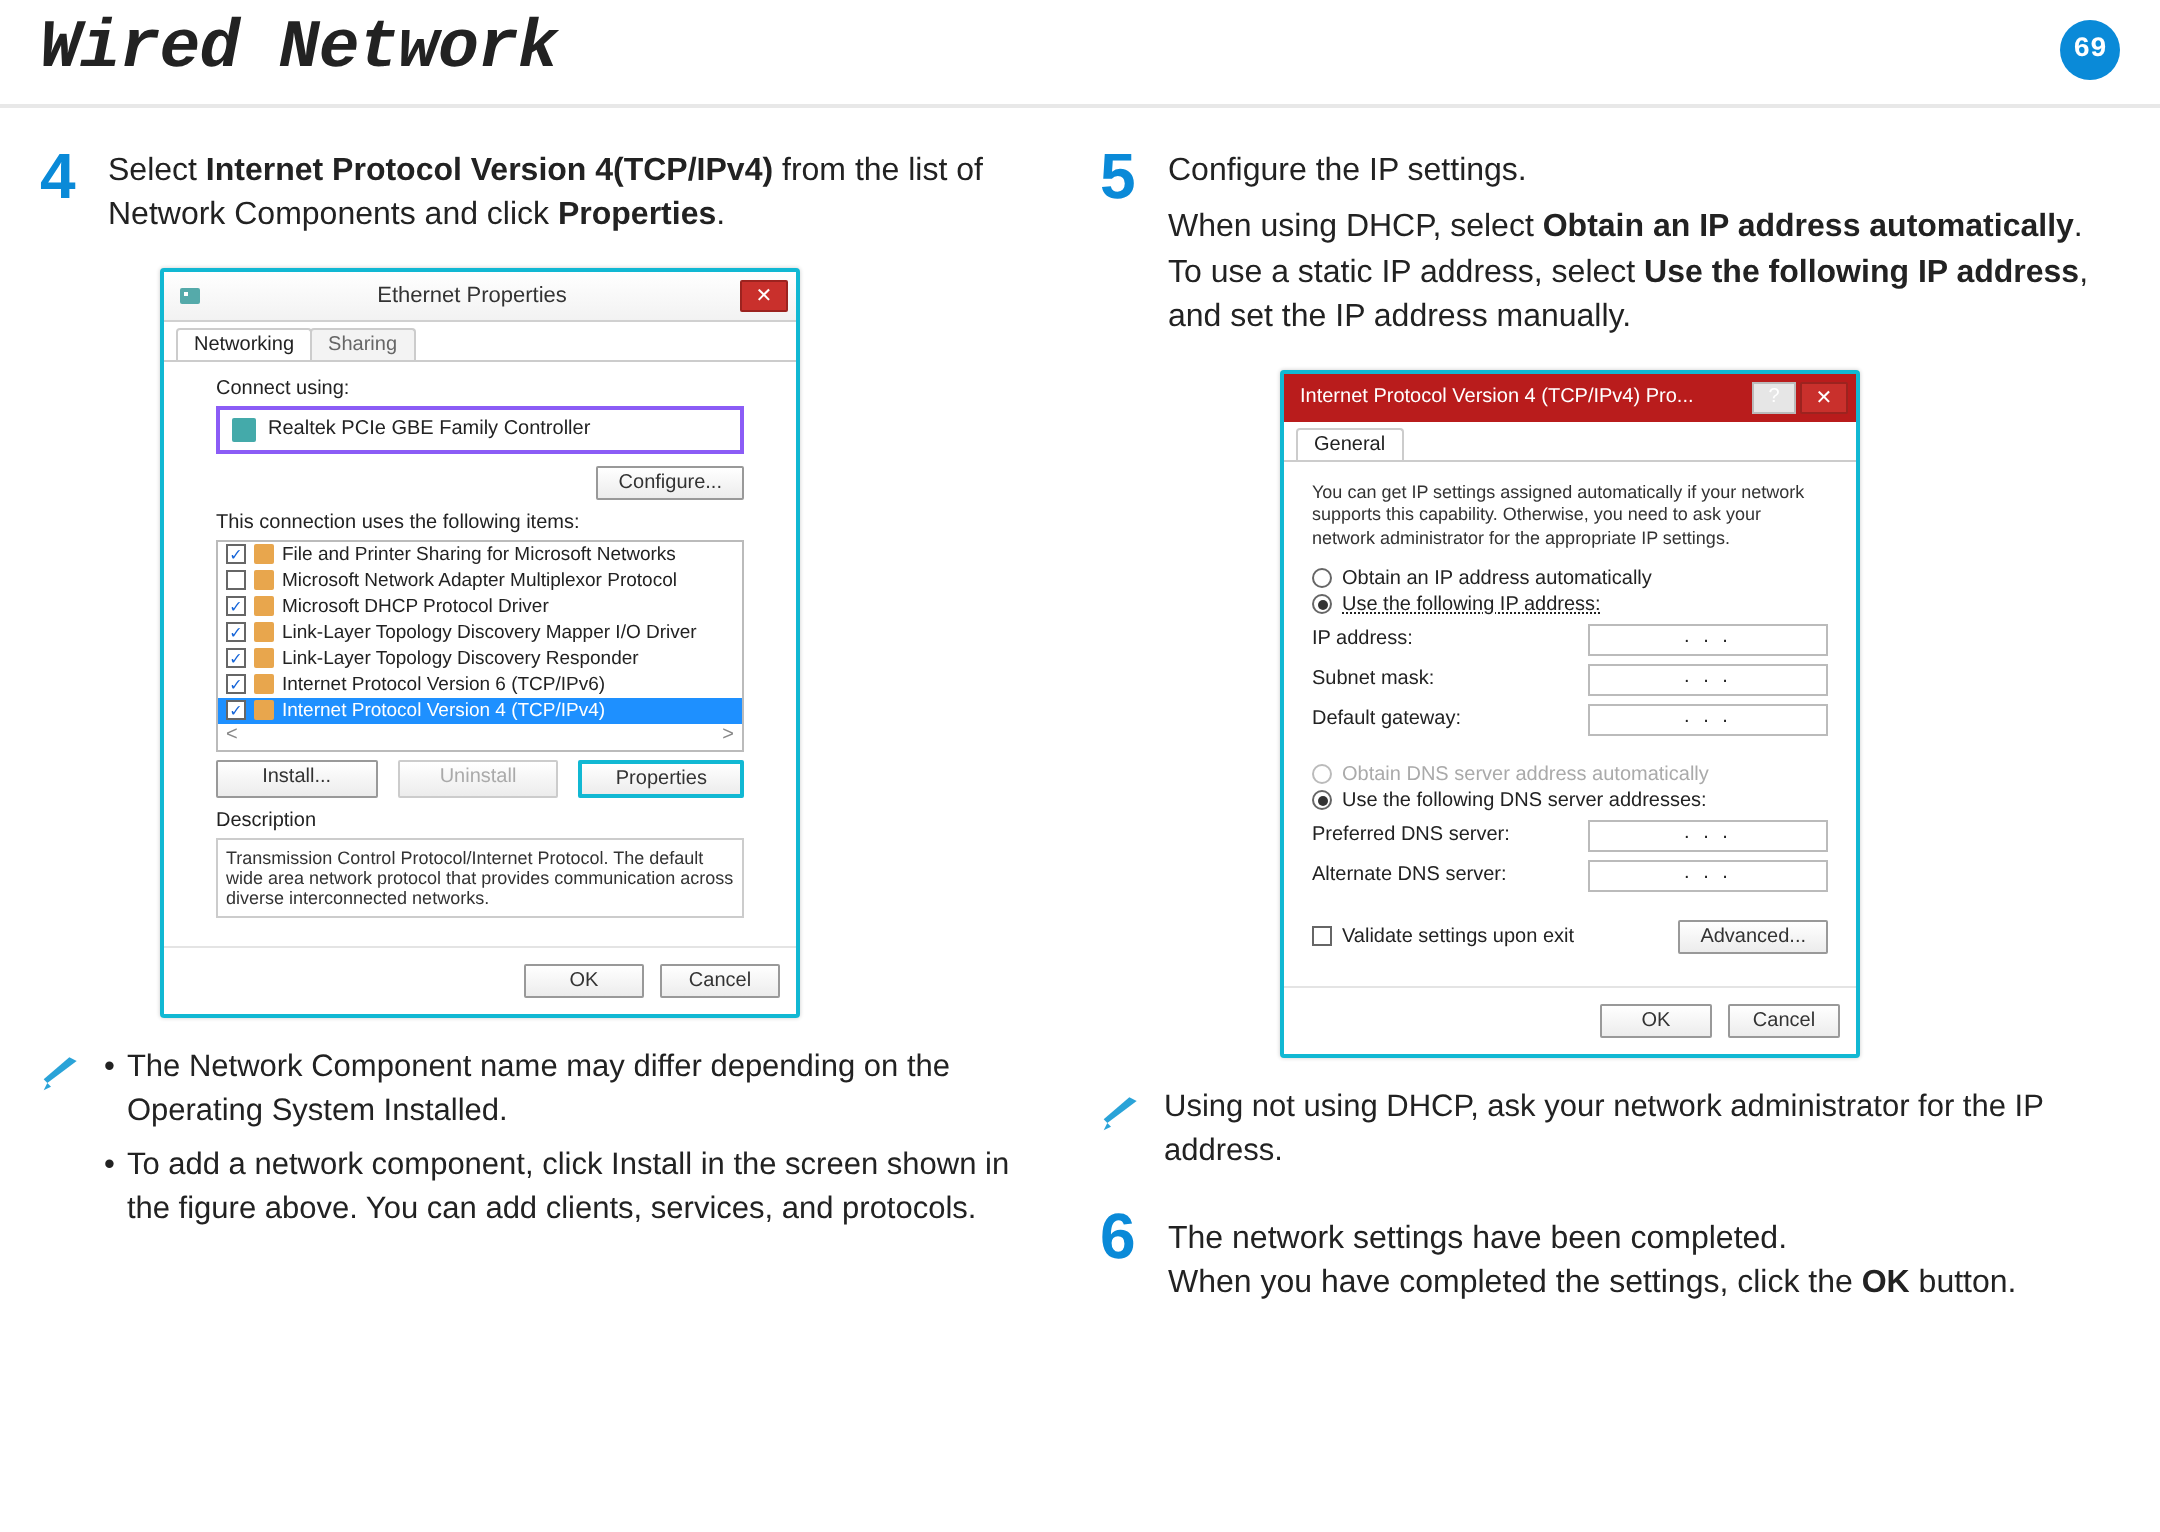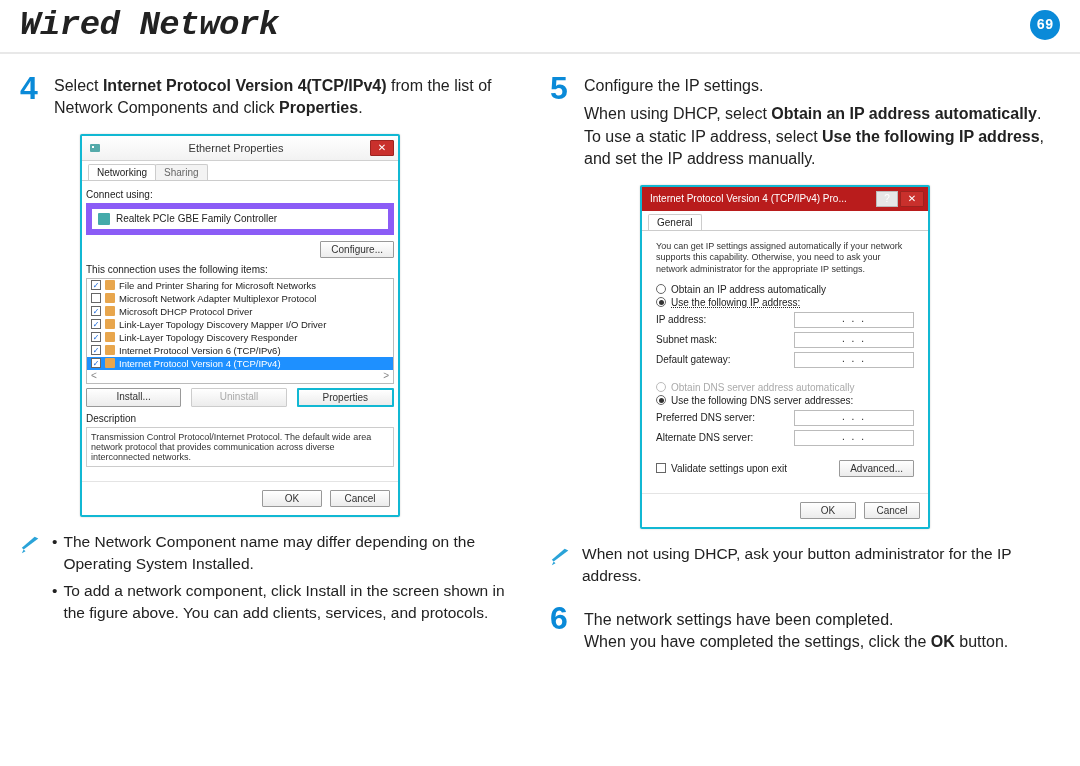--- a/index.html
+++ b/index.html
@@ -127,24 +127,24 @@
   .tab {
     padding: 2px 8px;
     border: 1px solid #ccc;
     border-bottom: none;
     background: #fff;
     font-size: 10px;
     border-radius: 2px 2px 0 0;
     margin-right:-1px;
   }
   .tab.inactive { background:#f3f3f3; color:#666;}
-  .dlg-body { padding: 8px 4px; }
+  .dlg-body { padding: 8px 26px; }
   .lbl { font-size:10px; margin-bottom:3px; display:block; }
   .ctrlbox {
-    border: 6px solid #8b5cf6;
+    border: 2px solid #8b5cf6;
     padding: 4px 6px;
     display:flex; align-items:center; gap:6px;
     background:#fff;
     margin-bottom:6px;
   }
   .nic-icon { width:12px; height:12px; background:#4aa; border-radius:1px;}
   .btnrow-r { display:flex; justify-content:flex-end; margin-bottom:6px;}
   .wbtn {
     background: linear-gradient(#fff,#ececec);
     border: 1px solid #999;
@@ -386,21 +386,21 @@
       </div>
     </div>
 
     <div class="note">
       <span class="note-icon">
         <svg class="note-svg" viewBox="0 0 24 24">
             <path d="M4 18 L20 6 L16 4 L2 16 Z" fill="#2aa3d8"></path>
             <path d="M4 18 L2 22 L6 20 Z" fill="#2aa3d8"></path>
           </svg>
       </span>
-      <div class="note-body">When not using DHCP, ask your button administrator for the IP address.</div>
+      <div class="note-body">Using not using DHCP, ask your network administrator for the IP address.</div>
     </div>
 
     <div class="step" style="margin-top:14px;">
       <div class="stepnum">6</div>
       <div class="steptext">
         <div style="margin-top:4px;">The network settings have been completed.</div>
         <div><span>When you have completed the settings, click the </span><b>OK</b><span> button.</span></div>
       </div>
     </div>
   </div>

